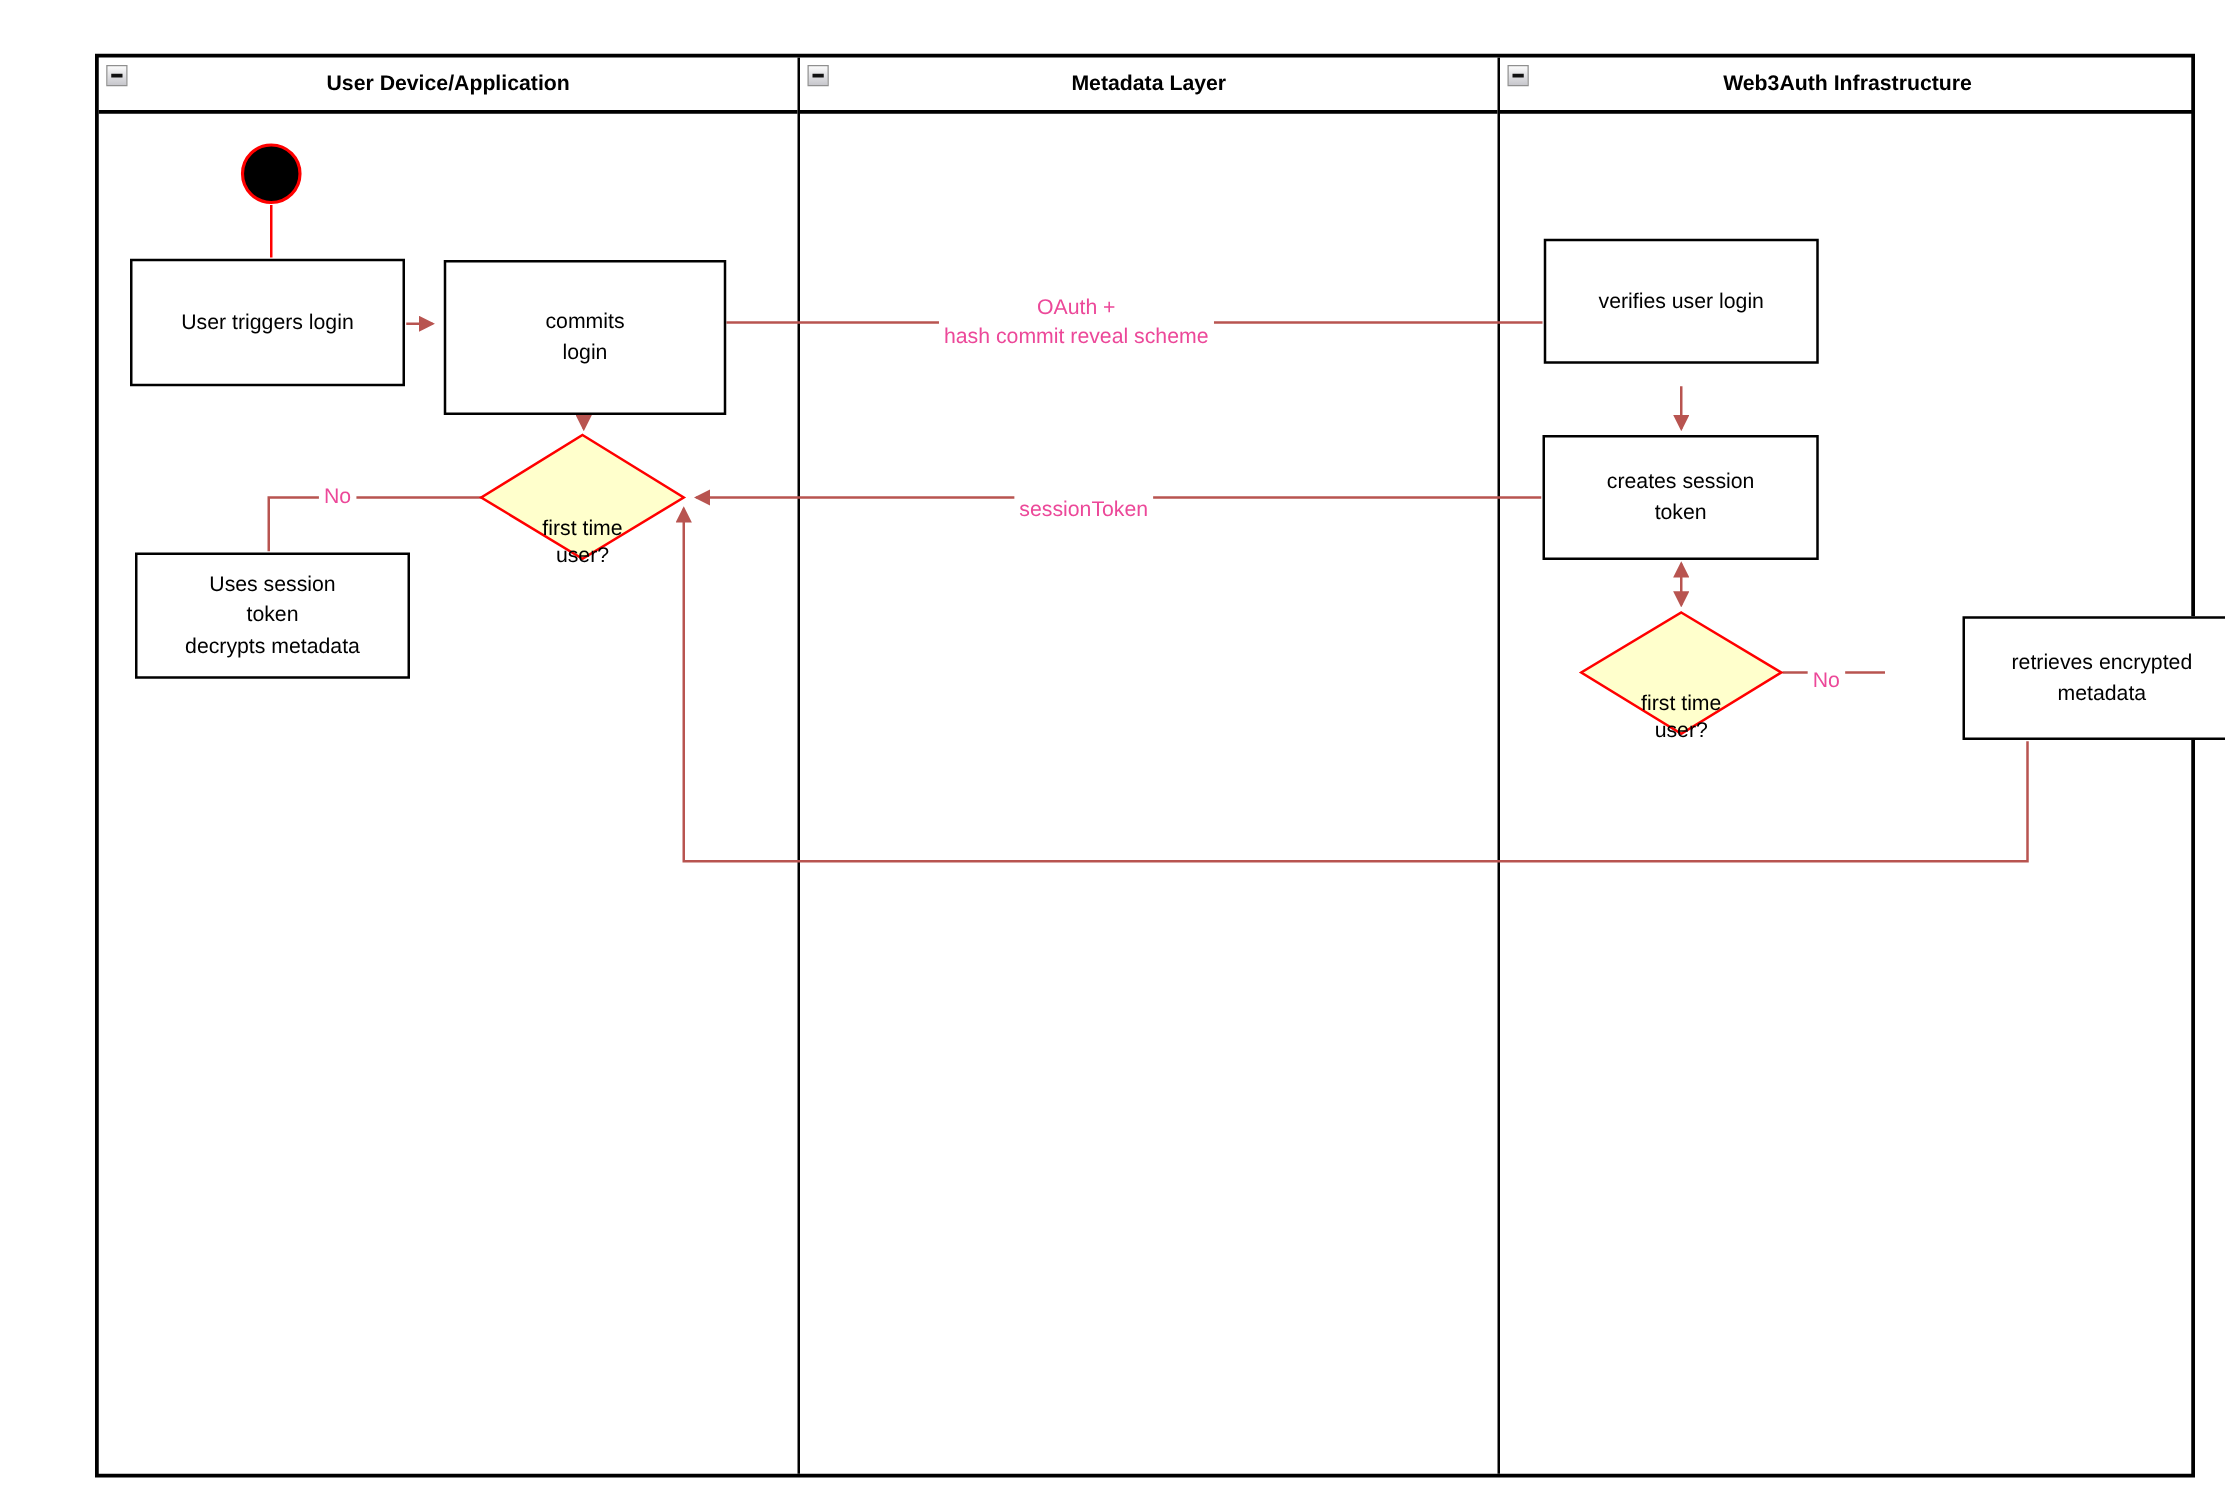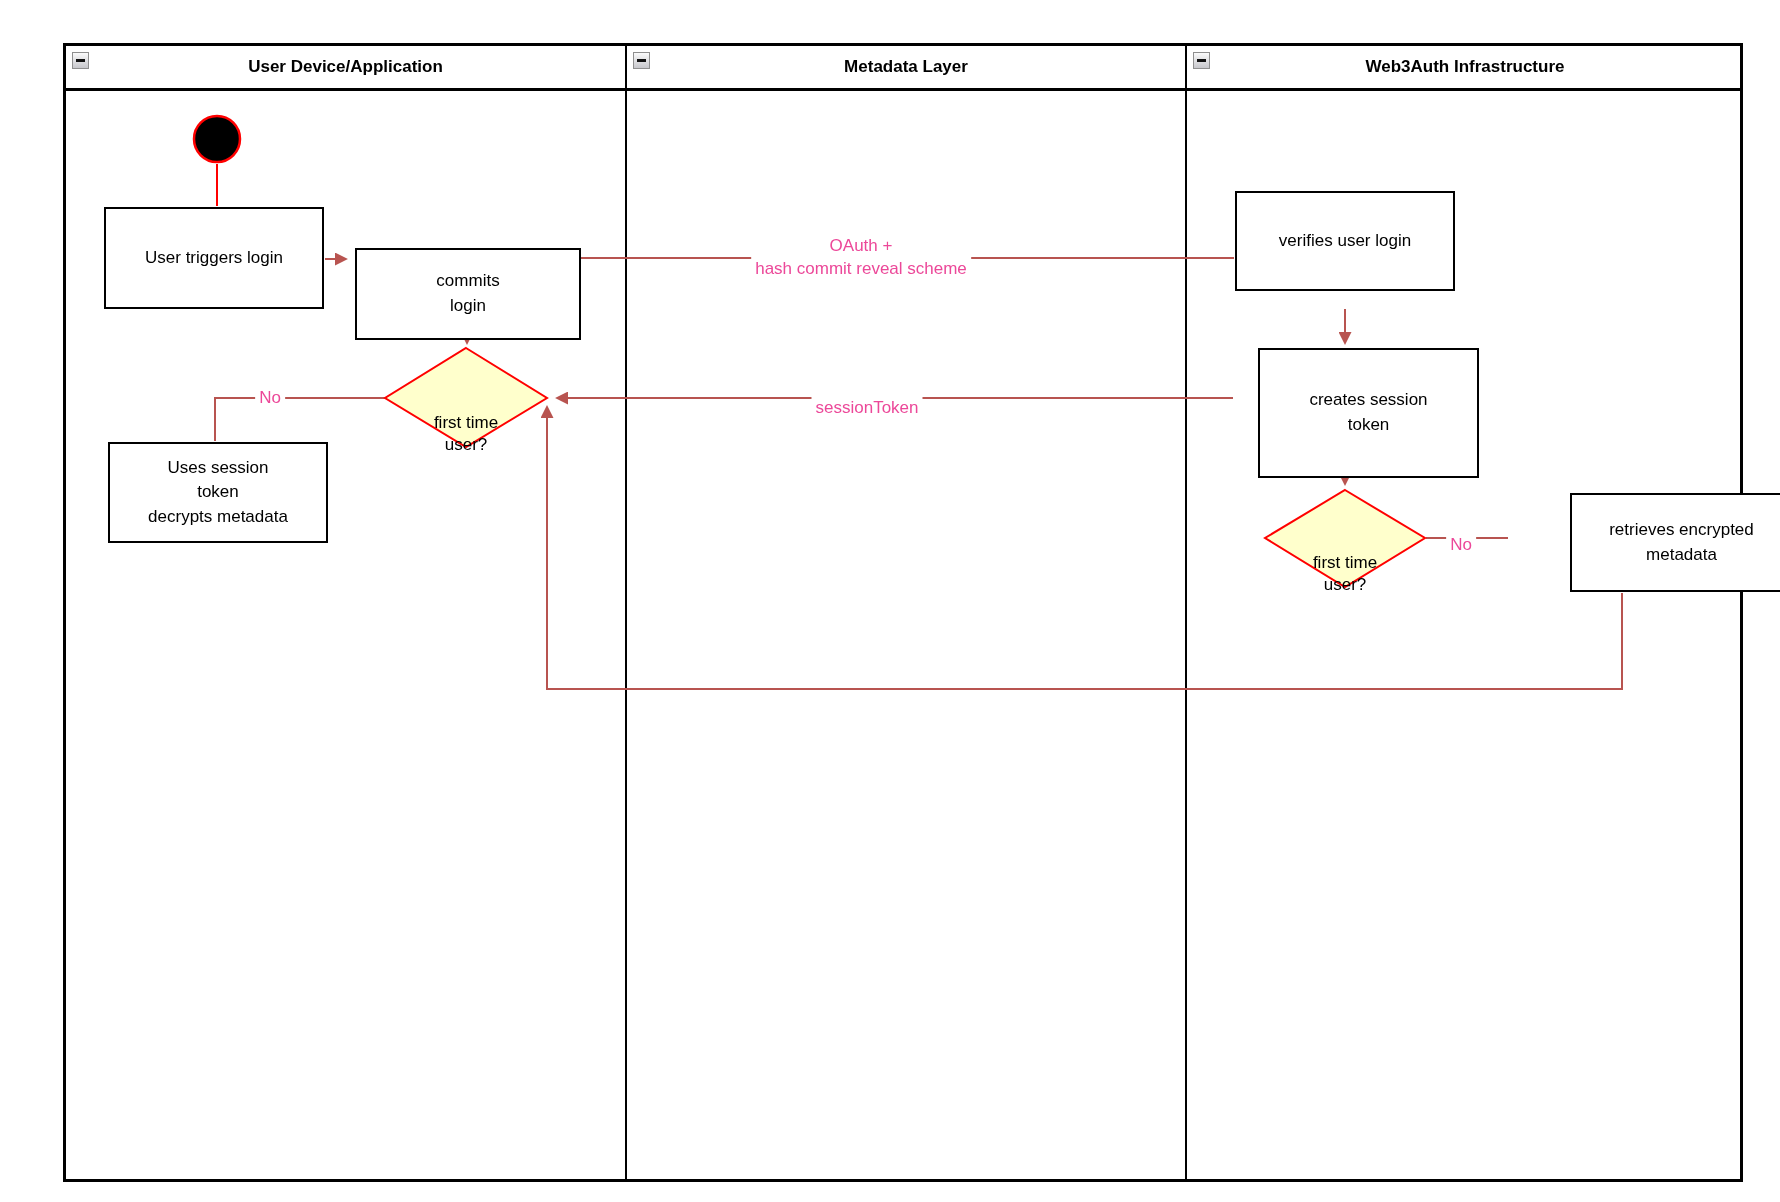--- a/index.html
+++ b/index.html
@@ -11,21 +11,21 @@
   #canvas {
     position: relative;
     width: 1780px;
     height: 1202px;
     background: #ffffff;
     overflow: hidden;
   }
   
   .frame {
     position: absolute;
-    left: 63px; top: 43px;
+    left: 76px; top: 43px;
     width: 1680px; height: 1139px;
     border: 3px solid #000;
     box-sizing: border-box;
     background: #fff;
   }
   .lane {
     position: absolute;
     top: 0; height: 100%;
     box-sizing: border-box;
   }
@@ -164,27 +164,27 @@
 
     <path d="M1622,593 L1622,689 L547,689 L547,407" stroke="#B85450" stroke-width="2" fill="none" marker-end="url(#arrow)"></path>
 
     <circle cx="217" cy="139" r="23" fill="#000000" stroke="#FF0000" stroke-width="2.5"></circle>
 
     <polygon points="466,348 547,398 466,447 385,398" fill="#FFFFCC" stroke="#FF0000" stroke-width="2"></polygon>
     <polygon points="1345,490 1425,538 1345,587 1265,538" fill="#FFFFCC" stroke="#FF0000" stroke-width="2"></polygon>
   </svg>
 
   <div class="node" style="left:104px; top:207px; width:220px; height:102px;">User triggers login</div>
-  <div class="node" style="left:355px; top:208px; width:226px; height:92px;margin-top:40px;">commits
+  <div class="node" style="left:355px; top:208px; width:226px; height:124px;">commits
 login</div>
   <div class="node" style="left:108px; top:442px; width:220px; height:101px;">Uses session
 token
 decrypts metadata</div>
   <div class="node" style="left:1235px; top:191px; width:220px; height:100px;">verifies user login</div>
-  <div class="node" style="left:1234px; top:348px; width:221px; height:130px;margin-left:24px;">creates session
+  <div class="node" style="left:1234px; top:348px; width:221px; height:100px;">creates session
 token</div>
   <div class="node" style="left:1570px; top:493px; width:223px; height:99px;">retrieves encrypted
 metadata</div>
 
   <div class="diamond-label" style="left:466px; top:398px;">first time
 user?</div>
   <div class="diamond-label" style="left:1345px; top:538px;">first time
 user?</div>
 
   <div class="edge-label" style="left:861px; top:258px;">OAuth +

